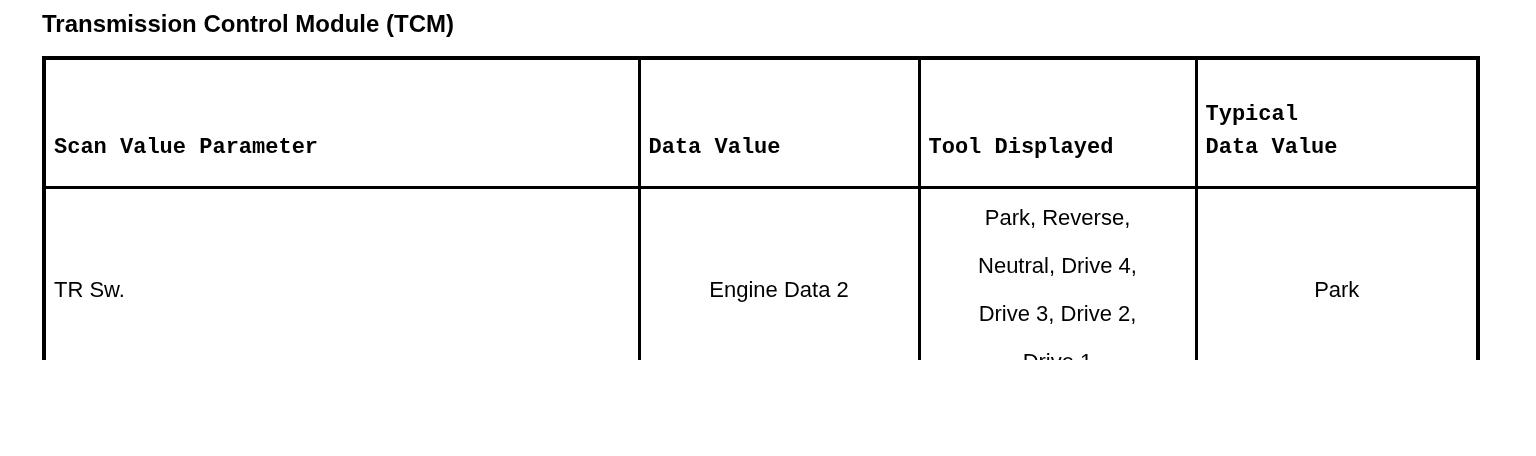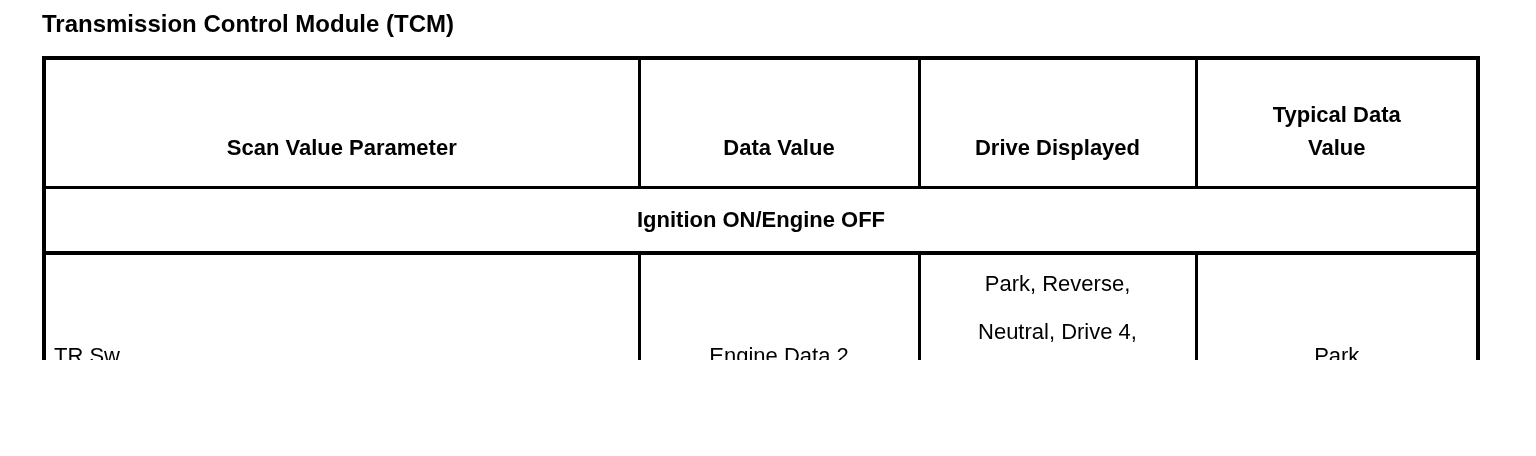--- a/index.html
+++ b/index.html
@@ -37,25 +37,26 @@
   }
   table.tcm, table.tcm th, table.tcm td {
     border: 3px solid #000000;
   }
   table.tcm {
     border-width: 4px;
     border-bottom-width: 6px;
   }
   table.tcm th {
     font-weight: bold;
-    text-align: center;
+    text-align: left;
     vertical-align: bottom;
     padding: 0 8px 22px 8px;
     line-height: 1.5;
     height: 104px;
+    font-family: Liberation Mono, monospace;
   }
   .hdr-wrap-narrow {
     display: inline-block;
     max-width: 150px;
   }
   tr.section-row td {
     font-weight: bold;
     text-align: center;
     vertical-align: middle;
     height: 62px;
@@ -95,27 +96,24 @@
     <colgroup>
       <col style="width:595px">
       <col style="width:280px">
       <col style="width:277px">
       <col style="width:282px">
     </colgroup>
     <tbody>
       <tr class="header-row">
         <th>Scan Value Parameter</th>
         <th>Data Value</th>
-        <th>Drive Displayed</th>
+        <th>Tool Displayed</th>
         <th>
           <span class="hdr-wrap-narrow">Typical Data Value</span>
         </th>
-      </tr>
-      <tr class="section-row">
-        <td colspan="4">Ignition ON/Engine OFF</td>
       </tr>
       <tr class="data-row">
         <td class="cell-parameter">TR Sw.</td>
         <td class="cell-datalist">Engine Data 2</td>
         <td class="cell-units">
           <span class="units-wrap">Park, Reverse, Neutral, Drive 4, Drive 3, Drive 2, Drive 1</span>
         </td>
         <td class="cell-typical">Park</td>
       </tr>
     </tbody>

